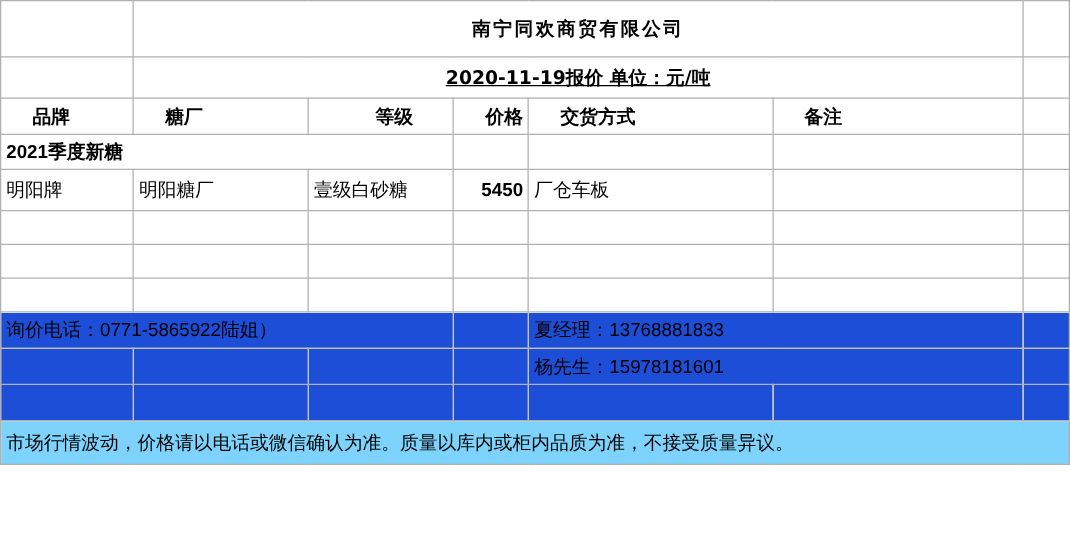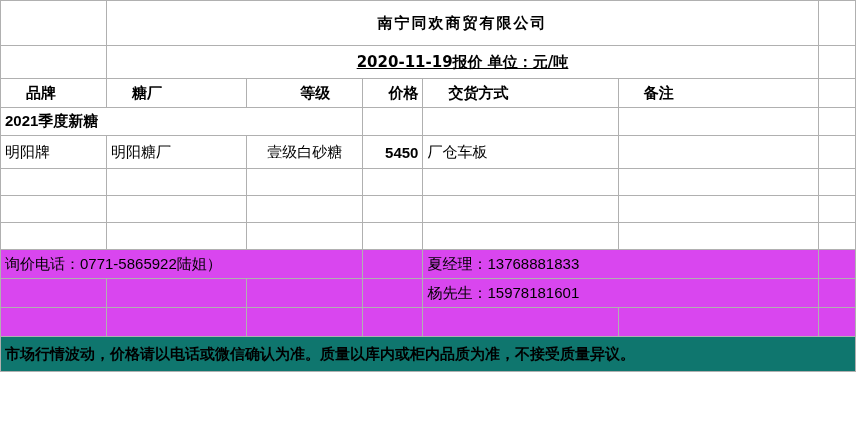--- a/index.html
+++ b/index.html
@@ -69,35 +69,35 @@
     text-align: left;
   }
   .head-cell.center { text-align: center; }
   .head-red { color: #ff0000; }
   .season-cell {
     color: #ff0000;
     font-size: 15px;
     font-weight: bold;
   }
   .brand-cell { font-size: 15px; }
-  .grade-cell { text-align: center; font-size: 15px; }
+  .grade-cell { font-size: 15px; }
   .price-cell {
     text-align: right;
     color: #ff0000;
     font-weight: bold;
     font-size: 15px;
     padding-right: 6px;
   }
   .delivery-cell { font-size: 14px; margin-left: 27px; }
-  .yellow { background: #d946ef; }
+  .yellow { background: #1d4ed8; }
   .contact-text { font-size: 15px; }
   .note-cell {
-    background: #0f766e;
+    background: #7dd3fc;
     color: #ff0000;
-    font-weight: bold;
+    font-weight: normal;
     font-size: 15px;
     text-align: left;
   }
 </style>
 </head>
 <body>
 
 <div id="sheet">
   <table class="grid">
     <colgroup>

